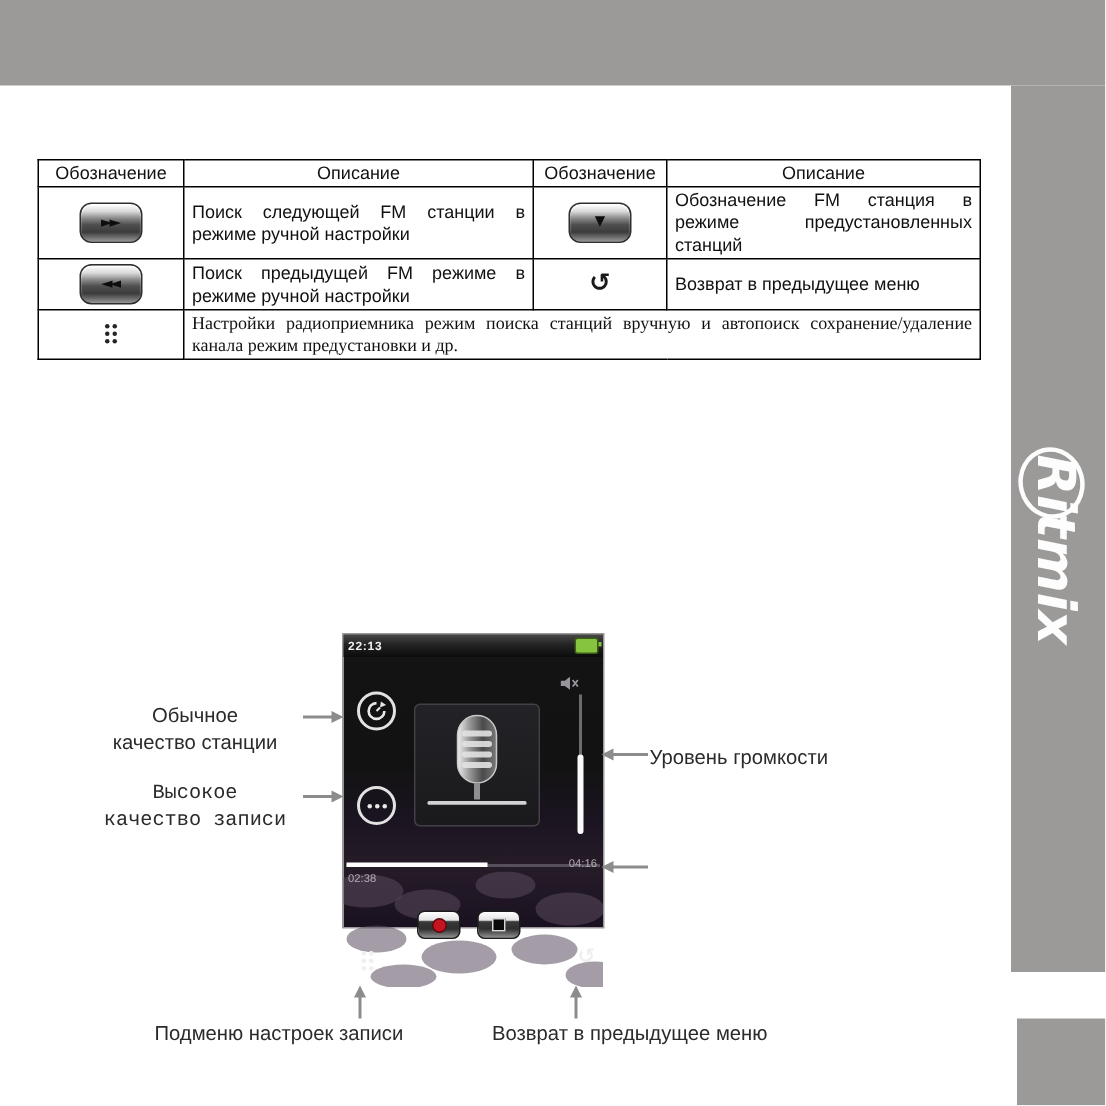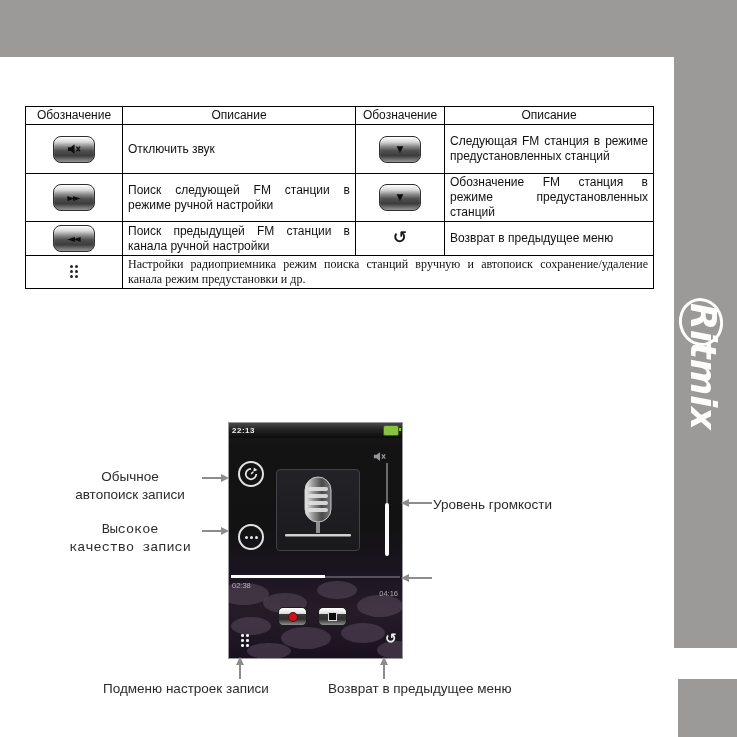--- a/index.html
+++ b/index.html
@@ -33,21 +33,21 @@
         box-shadow:inset 0 1px 1px rgba(255,255,255,.9);
         display:flex;align-items:center;justify-content:center;}
   .glyph{font-family:"DejaVu Sans",sans-serif;color:#0d0d0d;}
   .g-ff,.g-rw{font-size:10px;letter-spacing:-2px;font-weight:bold;padding-right:2px;}
   .g-down{font-size:9px;font-weight:bold;}
   .g-return{font-size:17px;font-weight:bold;color:#1a1a1a;}
   .dots6{display:grid;grid-template-columns:4px 4px;grid-auto-rows:4px;gap:1px;width:9px;margin:0 auto;}
   .dots6 i{width:3px;height:3px;border-radius:50%;background:#262626;}
 
   
-  .device{position:absolute;left:228px;top:422px;width:175px;height:237px;box-sizing:border-box;
+  .device{position:absolute;left:228px;top:422px;width:175px;height:197px;box-sizing:border-box;
           border:1px solid #9a9a9a;
           background:linear-gradient(180deg,#1b1b1b 0%,#131313 10%,#121212 45%,#1a1420 62%,#261c28 80%,#1a1120 100%);}
   .statusbar{position:absolute;left:0;top:0;width:173px;height:15px;
              background:linear-gradient(180deg,#484848 0%,#232323 45%,#0c0c0c 100%);
              display:flex;align-items:center;justify-content:space-between;padding:0 3px;box-sizing:border-box;}
   .stime{font-size:8px;font-weight:bold;color:#efefef;letter-spacing:.5px;}
   .battery{position:relative;width:14px;height:9px;background:#86c440;border:1px solid #3c5c18;border-radius:2px;}
   .battery:after{content:"";position:absolute;right:-3px;top:2px;width:2px;height:3px;background:#86c440;}
 
   .mutespk{position:absolute;left:144px;top:25px;}
@@ -61,21 +61,21 @@
 
   .volslider-track{position:absolute;left:157px;top:40px;width:2px;height:93px;background:#6e6a70;}
   .volslider-fill{position:absolute;left:156px;top:80px;width:4px;height:53px;background:#fafafa;border-radius:2px;}
 
   .bokeh{position:absolute;left:0;top:158px;width:173px;height:77px;overflow:hidden;}
   .bokeh i{position:absolute;border-radius:50%;background:#594a5c;opacity:.55;}
 
   .progress-track{position:absolute;left:2px;top:153px;width:169px;height:2px;background:#57505a;}
   .progress-fill{position:absolute;left:2px;top:152px;width:94px;height:3px;background:#ffffff;}
   .t-elapsed{position:absolute;left:3px;top:158px;font-size:7.5px;color:#b3aab4;}
-  .t-total{position:absolute;right:4px;top:166px;font-size:7.5px;color:#b3aab4;margin-left:25px;}
+  .t-total{position:absolute;right:4px;top:148px;font-size:7.5px;color:#b3aab4;margin-left:25px;}
 
   .devbtn{position:absolute;top:184px;width:27px;height:17px;border-radius:5px;border:1px solid #1c1c1c;
           background:linear-gradient(180deg,#ffffff 0%,#e3e3e3 32%,#3a3a3a 38%,#2e2e2e 66%,#8f8f8f 100%);
           display:flex;align-items:center;justify-content:center;}
   .btn-rec{left:49px;} .btn-stop{left:89px;}
   .rec-dot{width:8px;height:8px;border-radius:50%;background:#c5131f;border:1px solid #5c0a10;}
   .stop-sq{width:7px;height:7px;background:#0b0b0b;border:1px solid #d8d8d8;}
 
   .devdots{position:absolute;left:12px;top:211px;display:grid;grid-template-columns:4px 4px;grid-auto-rows:4px;gap:1px;}
   .devdots i{width:2.5px;height:2.5px;border-radius:50%;background:#f0f0f0;}
@@ -112,58 +112,41 @@
         <col style="width:89px">
         <col style="width:209px">
       </colgroup>
     <tbody>
         <tr>
       <td class="hcell">Обозначение</td>
       <td class="hcell">Описание</td>
       <td class="hcell">Обозначение</td>
       <td class="hcell">Описание</td>
     </tr>
-    <tr class="r1">
+    <tr class="r2">
       <td class="icell">
         <div class="pill">
-          <svg width="15" height="12" viewBox="0 0 16 12">
-            <path d="M1 4 L4 4 L8 1 L8 11 L4 8 L1 8 Z" fill="#0d0d0d"></path>
-            <path d="M10 3.5 L14 8.5 M14 3.5 L10 8.5" stroke="#0d0d0d" stroke-width="1.4"></path>
-          </svg>
+          <span class="glyph g-ff">►►</span>
         </div>
       </td>
-      <td class="dcell">Отключить звук</td>
+      <td class="dcell">Поиск следующей FM станции в режиме ручной настройки</td>
       <td class="icell">
         <div class="pill">
           <span class="glyph g-down">▼</span>
         </div>
       </td>
-      <td class="dcell">Следующая FM станция в режиме предустановленных станций</td>
-    </tr>
-    <tr class="r2">
-      <td class="icell">
-        <div class="pill">
-          <span class="glyph g-ff">►►</span>
-        </div>
-      </td>
-      <td class="dcell">Поиск следующей FM станции в режиме ручной настройки</td>
-      <td class="icell">
-        <div class="pill">
-          <span class="glyph g-down">▼</span>
-        </div>
-      </td>
       <td class="dcell">Обозначение FM станция в режиме предустановленных станций</td>
     </tr>
     <tr class="r3">
       <td class="icell">
         <div class="pill">
           <span class="glyph g-rw">◄◄</span>
         </div>
       </td>
-      <td class="dcell">Поиск предыдущей FM станции в канала ручной настройки</td>
+      <td class="dcell">Поиск предыдущей FM режиме в режиме ручной настройки</td>
       <td class="icell">
         <span class="glyph g-return">↺</span>
       </td>
       <td class="dcell">Возврат в предыдущее меню</td>
     </tr>
     <tr class="r4">
       <td class="icell">
         <span class="dots6">
               <i></i>
               <i></i>
@@ -261,21 +244,21 @@
         <i></i>
         <i></i>
         <i></i>
         <i></i>
         <i></i>
       </span>
     <span class="devreturn">↺</span>
   </div>
 
   <div class="callout co-center" style="left:60px;top:468px;width:140px;">Обычное
-автопоиск записи</div>
+качество станции</div>
   <div class="cline-h" style="left:202px;top:477px;width:20px;"></div>
   <div class="arr-r" style="left:221px;top:474px;"></div>
 
   <div class="callout co-center" style="left:60px;top:521px;width:140px;font-family:Liberation Mono, monospace;">Высокое
 качество записи</div>
   <div class="cline-h" style="left:202px;top:530px;width:20px;"></div>
   <div class="arr-r" style="left:221px;top:527px;"></div>
 
   <div class="callout" style="left:433px;top:496px;">Уровень громкости</div>
   <div class="arr-l" style="left:401px;top:499px;"></div>

